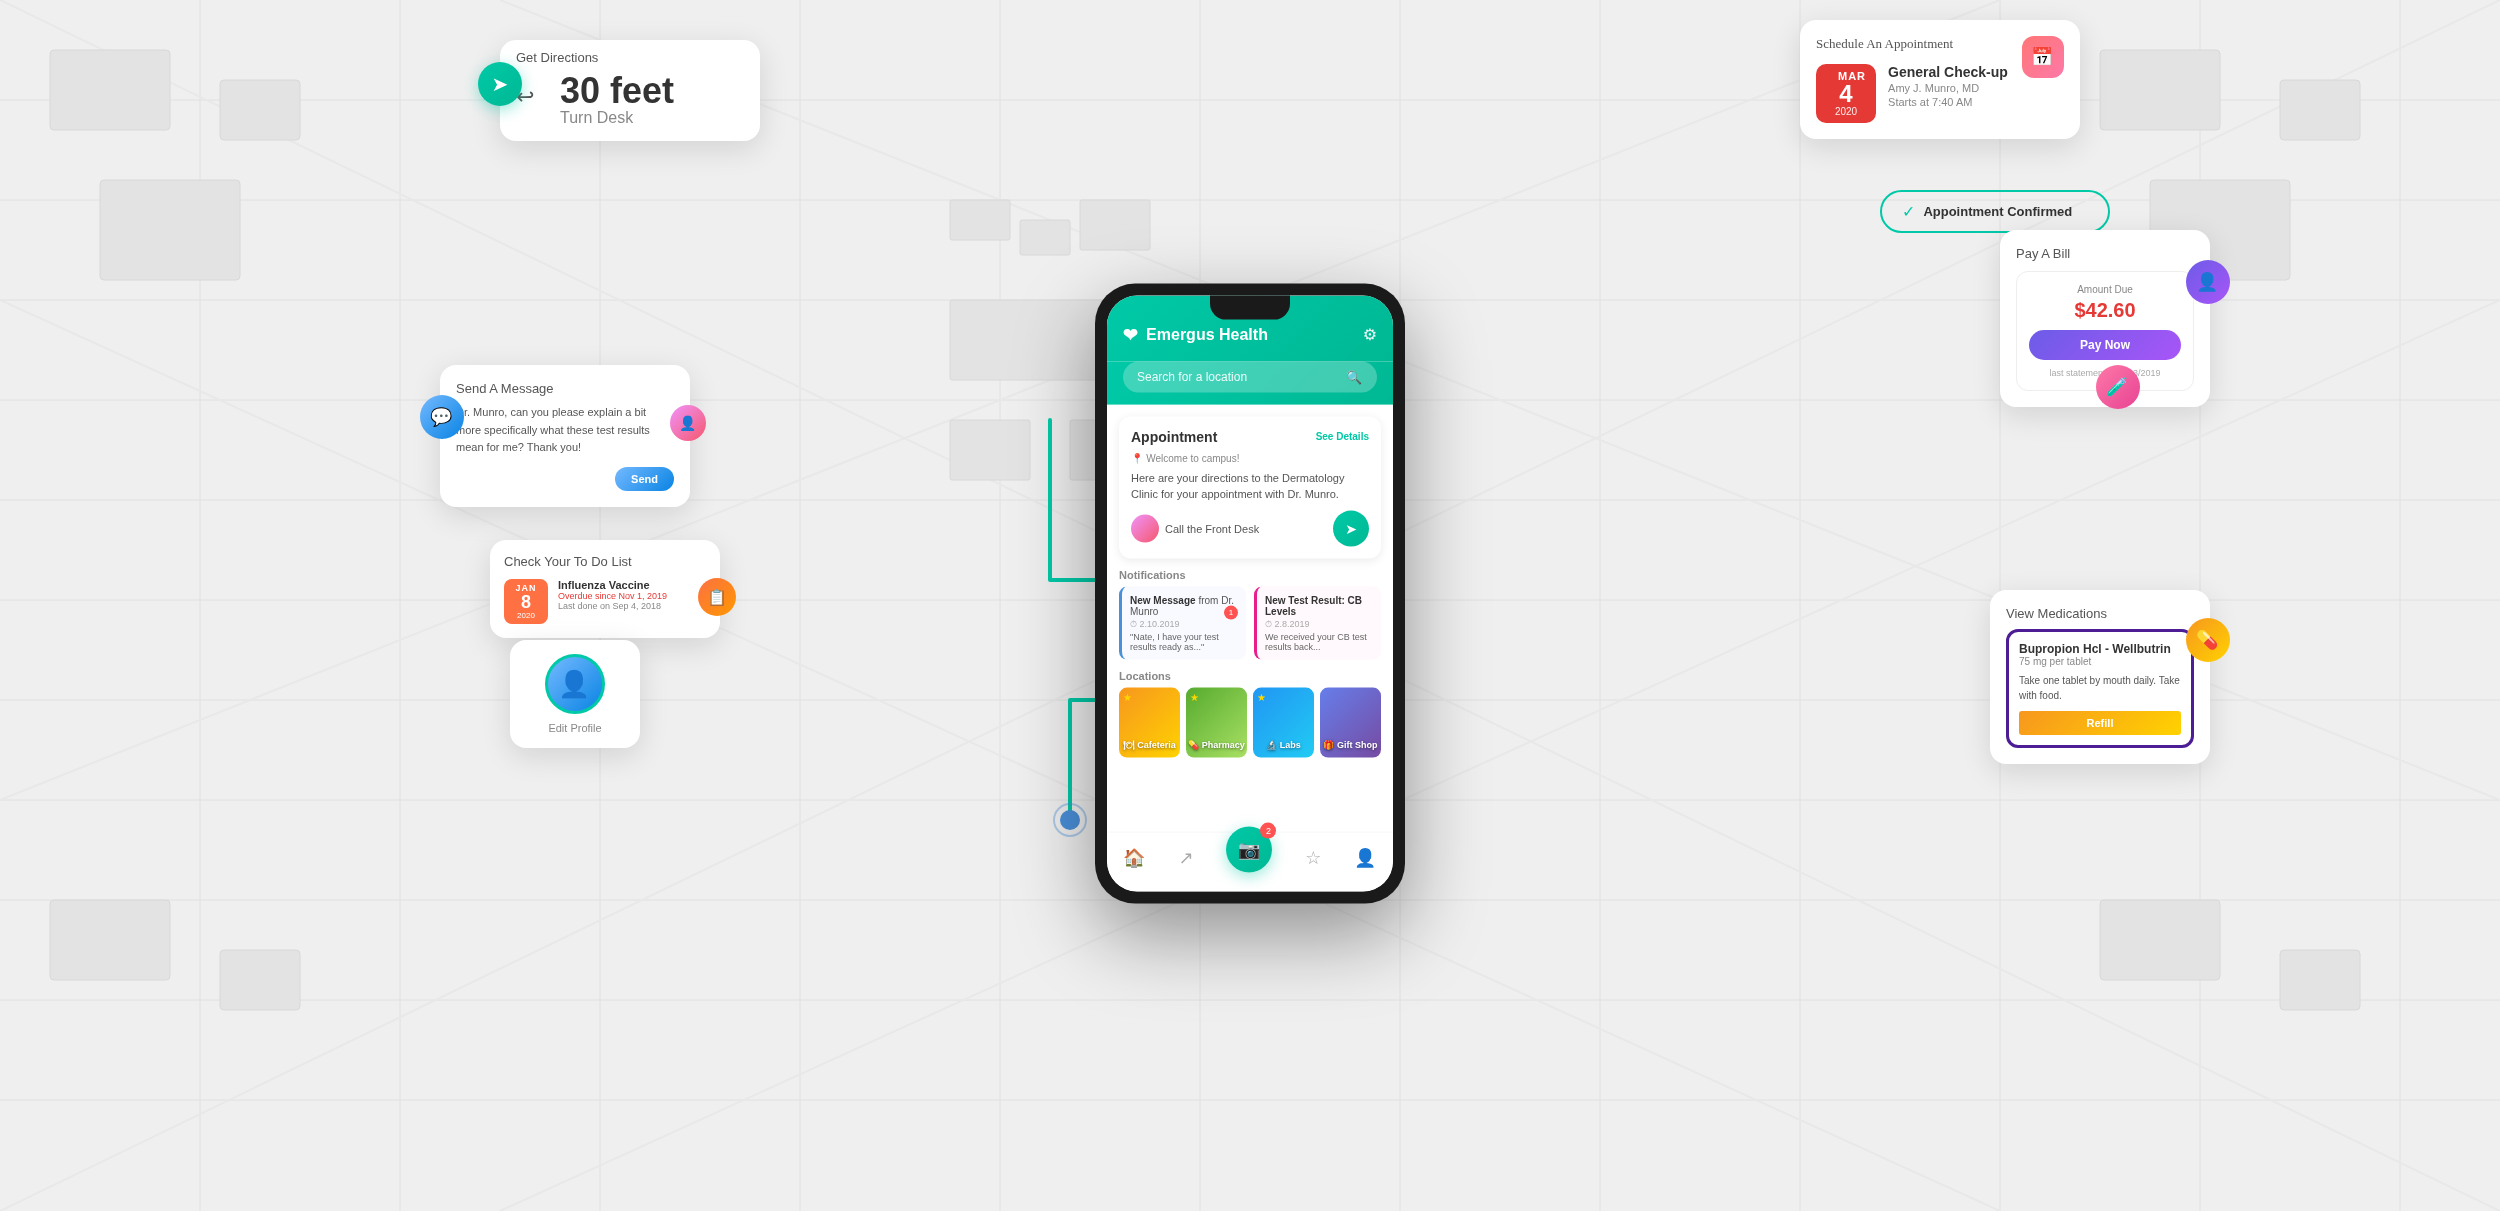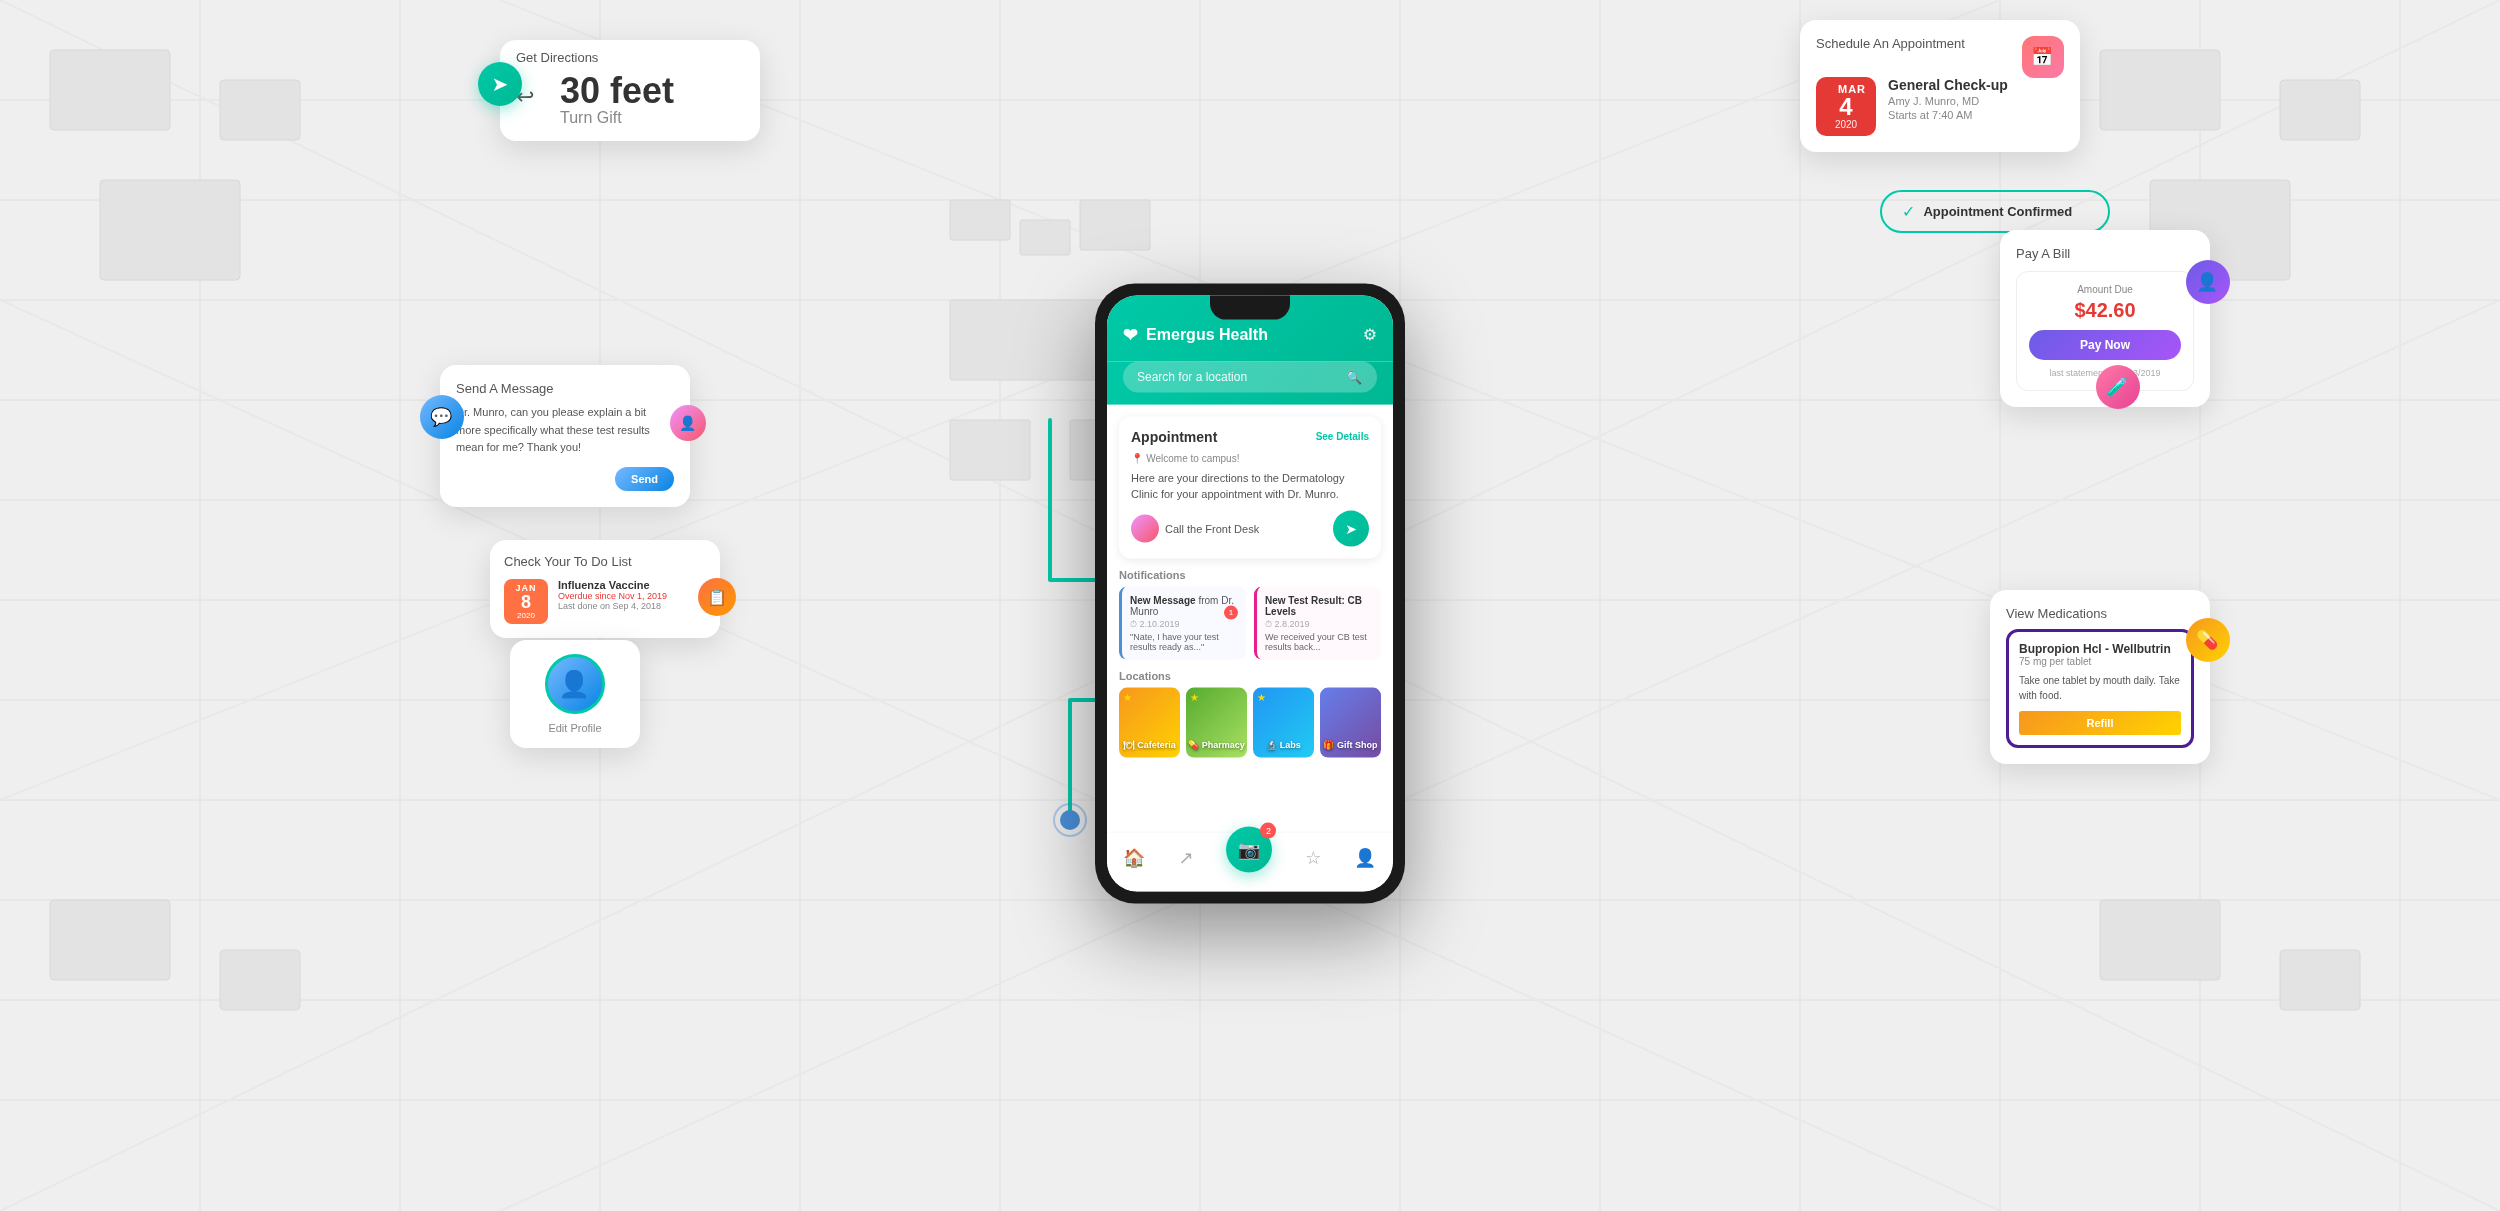--- a/index.html
+++ b/index.html
@@ -317,22 +317,23 @@
 
     
     .schedule-card {
       top: 15px;
       right: 390px;
       width: 270px;
     }
     .schedule-label {
       font-size: 13px;
       color: #555;
-      margin-bottom: 26px;
+      margin-bottom: 12px;
       font-weight: 500;
+      font-family: Liberation Serif, serif;
     }
     .schedule-inner {
       display: flex;
       align-items: flex-start;
       gap: 12px;
     }
     .schedule-date-box {
       background: #e53935;
       border-radius: 10px;
       padding: 6px 10px;
@@ -660,21 +661,21 @@
   </svg>
 </div>
 
 <div class="float-card directions-card" style="position:absolute; top:40px; left:500px; width:260px;">
   <div class="directions-circle">➤</div>
   <div class="directions-label">Get Directions</div>
   <div class="directions-main">
     <div class="directions-arrow-icon">↩</div>
     <div>
       <div class="directions-feet">30 feet</div>
-      <div class="directions-turn">Turn Gift</div>
+      <div class="directions-turn">Turn Desk</div>
     </div>
   </div>
 </div>
 
 <div class="float-card schedule-card" style="position:absolute; top:20px; right:420px; width:280px;">
   <div style="display:flex; justify-content:space-between; align-items:flex-start;">
     <div>
       <div class="schedule-label">Schedule An Appointment</div>
       <div class="schedule-inner">
         <div class="schedule-date-box">

